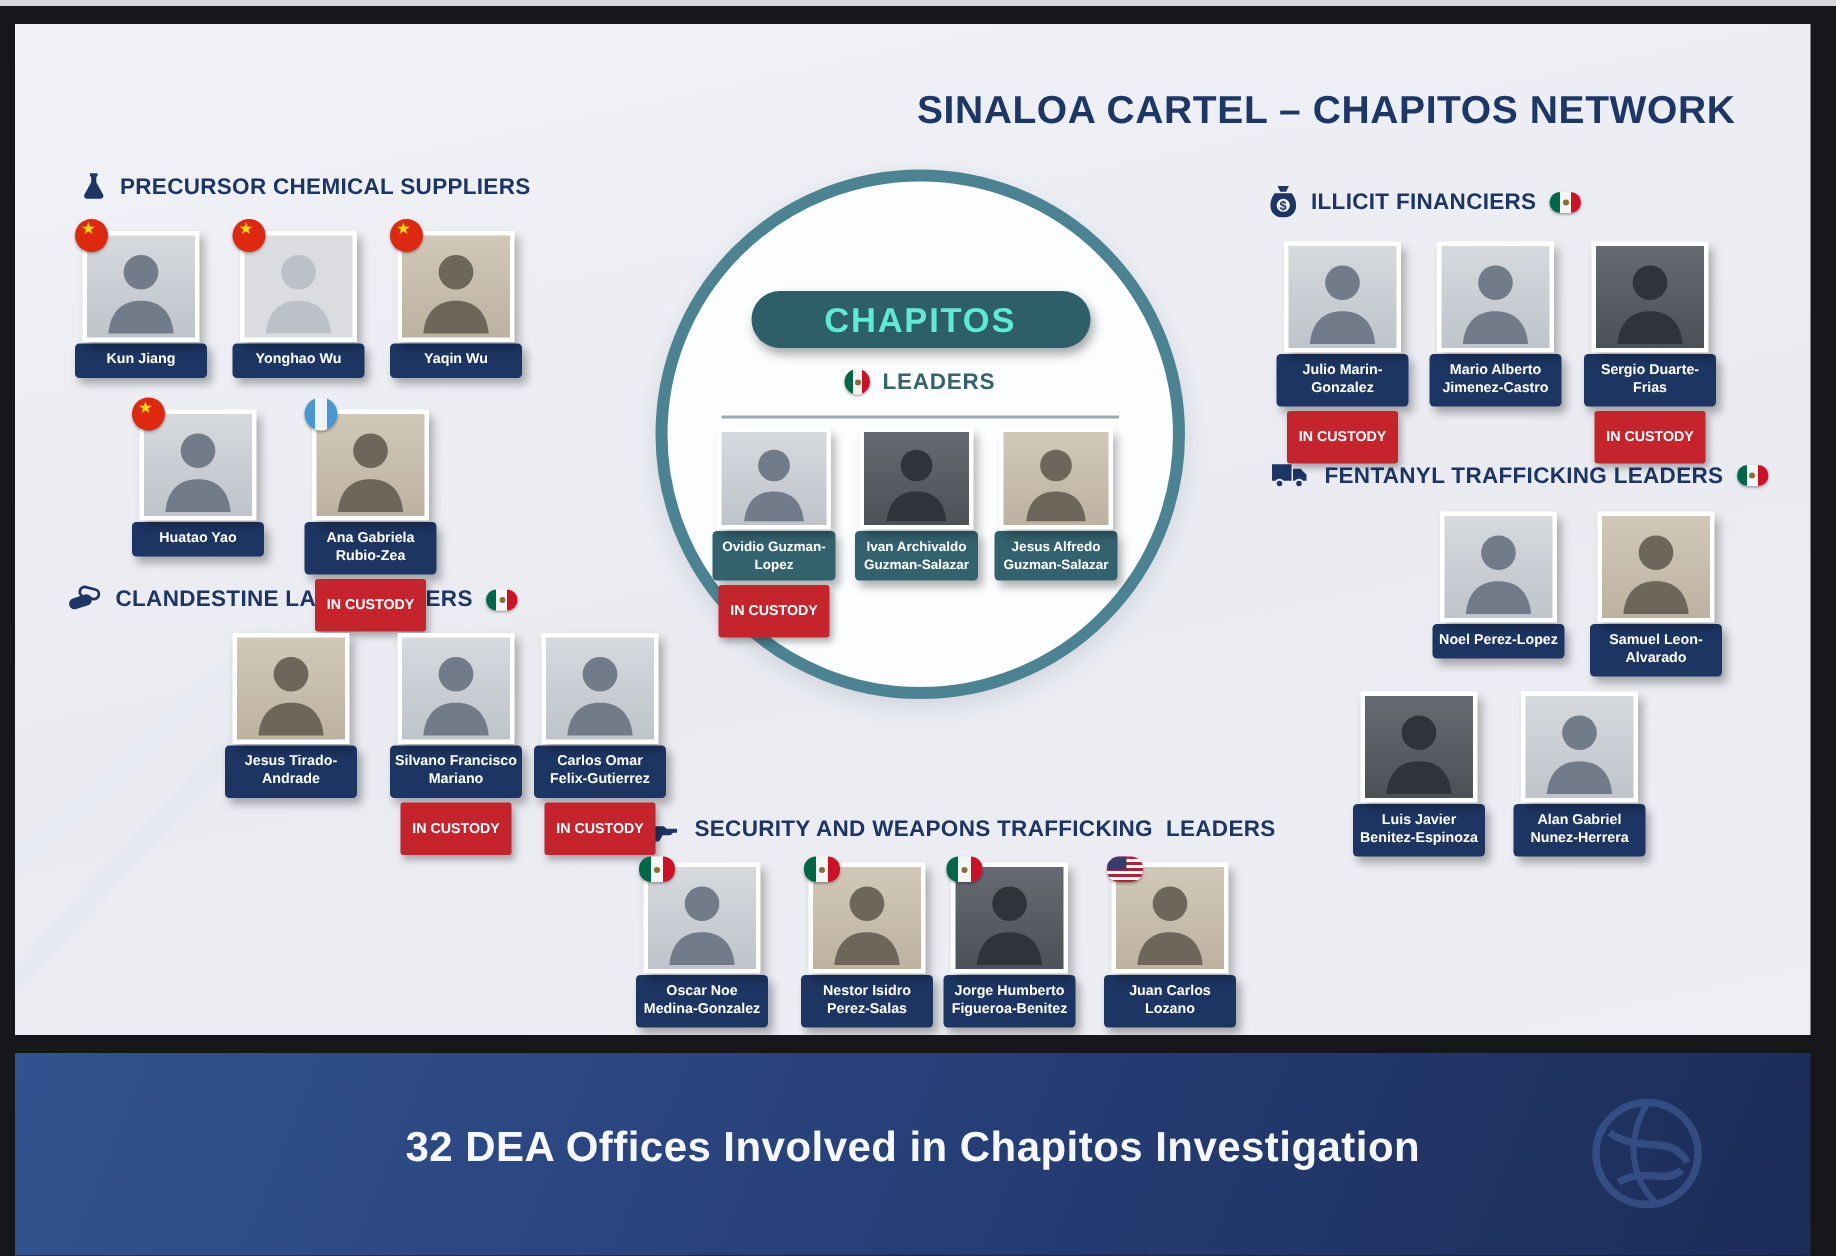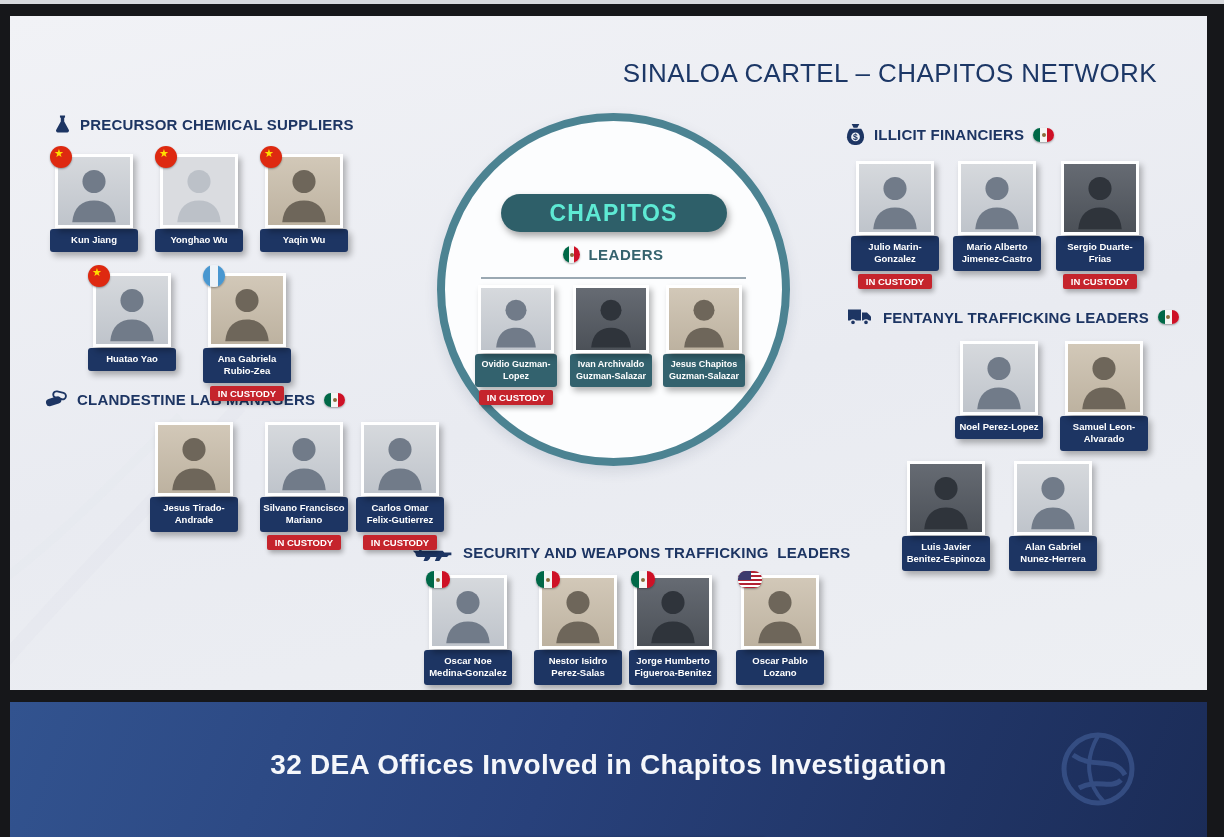--- a/index.html
+++ b/index.html
@@ -11,21 +11,21 @@
   .top-strip{position:absolute;top:0;left:0;width:1224px;height:4px;background:#d7d9dd;}
   
   .slide{
     position:absolute;left:10px;top:16px;width:1197px;height:674px;
     background:linear-gradient(168deg,#f1f2f6 0%,#e9ebf1 55%,#edeff3 100%);
     overflow:hidden;
   }
   .watermark{position:absolute;left:-30px;top:250px;opacity:.55;}
   .page-title{
     position:absolute;top:42px;right:50px;
-    color:#1c3766;font-size:26px;font-weight:normal;letter-spacing:.4px;
+    color:#1c3766;font-size:26px;font-weight:bold;letter-spacing:.4px;
   }
   
   .section-header{
     position:absolute;display:flex;align-items:center;gap:9px;
     color:#1d3563;font-weight:bold;font-size:15px;letter-spacing:.2px;
   }
   .section-label{white-space:pre;}
   .hdr-icon svg{display:block;}
   
   .header-flag,.round-flag{
@@ -62,21 +62,21 @@
   .plate{
     margin-top:1px;background:#1d3563;color:#fff;
     font-size:9.5px;font-weight:bold;line-height:1.3;
     border-radius:3px;padding:5px 3px;
     display:flex;align-items:center;justify-content:center;
     box-shadow:3px 4px 6px rgba(0,0,0,.3);min-height:13px;
   }
   .teal-plate .plate{background:#33626e;}
   .custody{
     margin:3px auto 0;width:74px;background:#c5242c;color:#fff;
-    font-size:9.5px;font-weight:bold;padding:2px 0;border-radius:2px;
+    font-size:9.5px;font-weight:bold;padding:12px 0;border-radius:2px;
     box-shadow:2px 3px 5px rgba(0,0,0,.3);
   }
   
   .center-circle{
     position:absolute;left:427px;top:97px;width:337px;height:337px;
     border:8px solid #4c8392;border-radius:50%;background:#fcfdfe;
     box-shadow:0 5px 14px rgba(30,50,80,.12);
   }
   .chapitos-pill{
     position:absolute;left:50%;transform:translateX(-50%);top:73px;
@@ -332,21 +332,21 @@
     <div class="person leader-card teal-plate" style="left:218px;top:164px;">
       <div class="photo">
           <div class="photo-inner mug-warm">
             <svg viewBox="0 0 100 100">
               <circle cx="50" cy="36" r="17"></circle>
               <path d="M18 96c2-22 14-32 32-32s30 10 32 32z"></path>
             </svg>
           </div>
         </div>
       <div class="plate">
-          <span>Jesus Chapitos Guzman-Salazar</span>
+          <span>Jesus Alfredo Guzman-Salazar</span>
         </div>
     </div>
   </div>
 
   <div class="person" style="left:841px;top:145px;">
     <div class="photo">
         <div class="photo-inner mug">
           <svg viewBox="0 0 100 100">
             <circle cx="50" cy="36" r="17"></circle>
             <path d="M18 96c2-22 14-32 32-32s30 10 32 32z"></path>
@@ -485,21 +485,21 @@
     <div class="card-flag oval"><span class="header-flag flag-usa"></span></div>
     <div class="photo">
         <div class="photo-inner mug-warm">
           <svg viewBox="0 0 100 100">
             <circle cx="50" cy="36" r="17"></circle>
             <path d="M18 96c2-22 14-32 32-32s30 10 32 32z"></path>
           </svg>
         </div>
       </div>
     <div class="plate">
-        <span>Oscar Pablo Lozano</span>
+        <span>Juan Carlos Lozano</span>
       </div>
   </div>
 
 </div>
 
 <div class="banner">
   <div class="banner-title">32 DEA Offices Involved in Chapitos Investigation</div>
   <svg class="globe" width="78" height="78" viewBox="0 0 78 78">
     <circle cx="39" cy="39" r="34" fill="none" stroke="#47649f" stroke-width="5"></circle>
     <path d="M14 25 C 35 40, 55 25, 66 45" fill="none" stroke="#47649f" stroke-width="5"></path>

